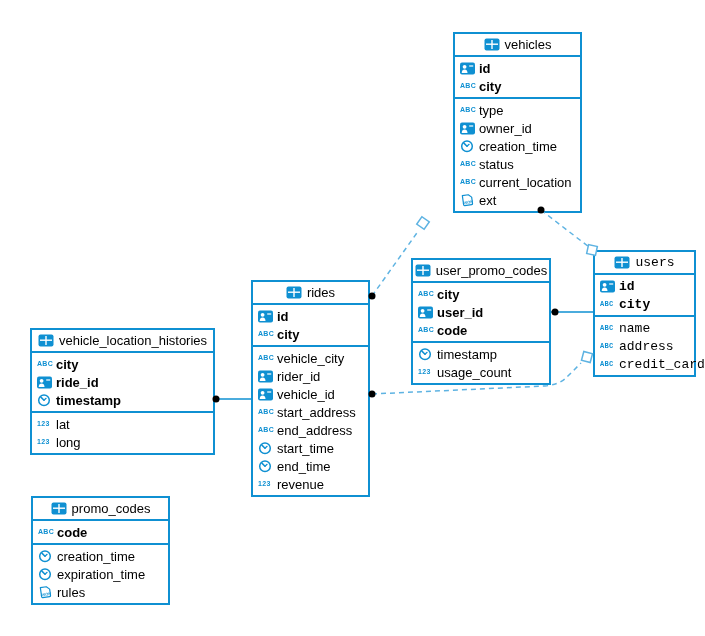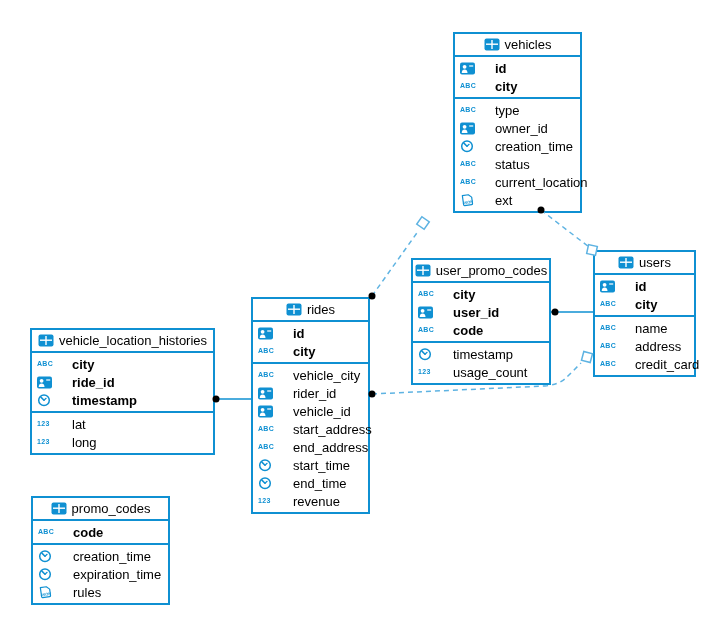--- a/index.html
+++ b/index.html
@@ -32,21 +32,21 @@
     display:flex;align-items:center;justify-content:center;gap:5px;
     padding:2px 4px;
     line-height:17px;
     border-bottom:2px solid var(--blue);
     font-weight:500;
     white-space:nowrap;
   }
   .section{padding:2px 0;}
   .section.keys{border-bottom:2px solid var(--blue);}
   .field-row{
-    display:flex;align-items:center;gap:16px;
+    display:flex;align-items:center;gap:0;
     height:18px;
     padding:0 4px 0 5px;
     white-space:nowrap;
   }
   .field-row.bold{font-weight:700;}
   .icon-cell{
     flex:0 0 19px;width:19px;
     display:flex;align-items:center;justify-content:flex-start;
   }
   .type-text{
@@ -194,21 +194,21 @@
             <span>timestamp</span>
           </div>
           <div class="field-row">
             <span class="icon-cell">
               <span class="type-text">123</span>
             </span>
             <span>usage_count</span>
           </div>
         </div>
       </div>
-      <div class="db-table" style="left: 593px; top: 250px; width: 103px;">
+      <div class="db-table" style="left: 593px; top: 250px; width: 103px; font-family: Liberation Mono, monospace;">
         <div class="db-table-header">
           <span class="header-icon-cell">
             <svg width="16" height="13" viewBox="0 0 16 13">
               <rect x="0.5" y="0.5" width="15" height="12" rx="2" style="fill:var(--blue)"></rect>
               <line x1="2" y1="6.2" x2="14" y2="6.2" style="stroke:#fff;stroke-width:1.4"></line>
               <line x1="8" y1="2" x2="8" y2="11" style="stroke:#fff;stroke-width:1.4"></line>
             </svg>
           </span>
           <span>users</span>
         </div>
@@ -245,21 +245,21 @@
             <span>address</span>
           </div>
           <div class="field-row">
             <span class="icon-cell">
               <span class="type-text">ABC</span>
             </span>
             <span>credit_card</span>
           </div>
         </div>
       </div>
-      <div class="db-table" style="left: 251px; top: 297px; width: 119px;">
+      <div class="db-table" style="left: 251px; top: 280px; width: 119px;">
         <div class="db-table-header">
           <span class="header-icon-cell">
             <svg width="16" height="13" viewBox="0 0 16 13">
               <rect x="0.5" y="0.5" width="15" height="12" rx="2" style="fill:var(--blue)"></rect>
               <line x1="2" y1="6.2" x2="14" y2="6.2" style="stroke:#fff;stroke-width:1.4"></line>
               <line x1="8" y1="2" x2="8" y2="11" style="stroke:#fff;stroke-width:1.4"></line>
             </svg>
           </span>
           <span>rides</span>
         </div>

